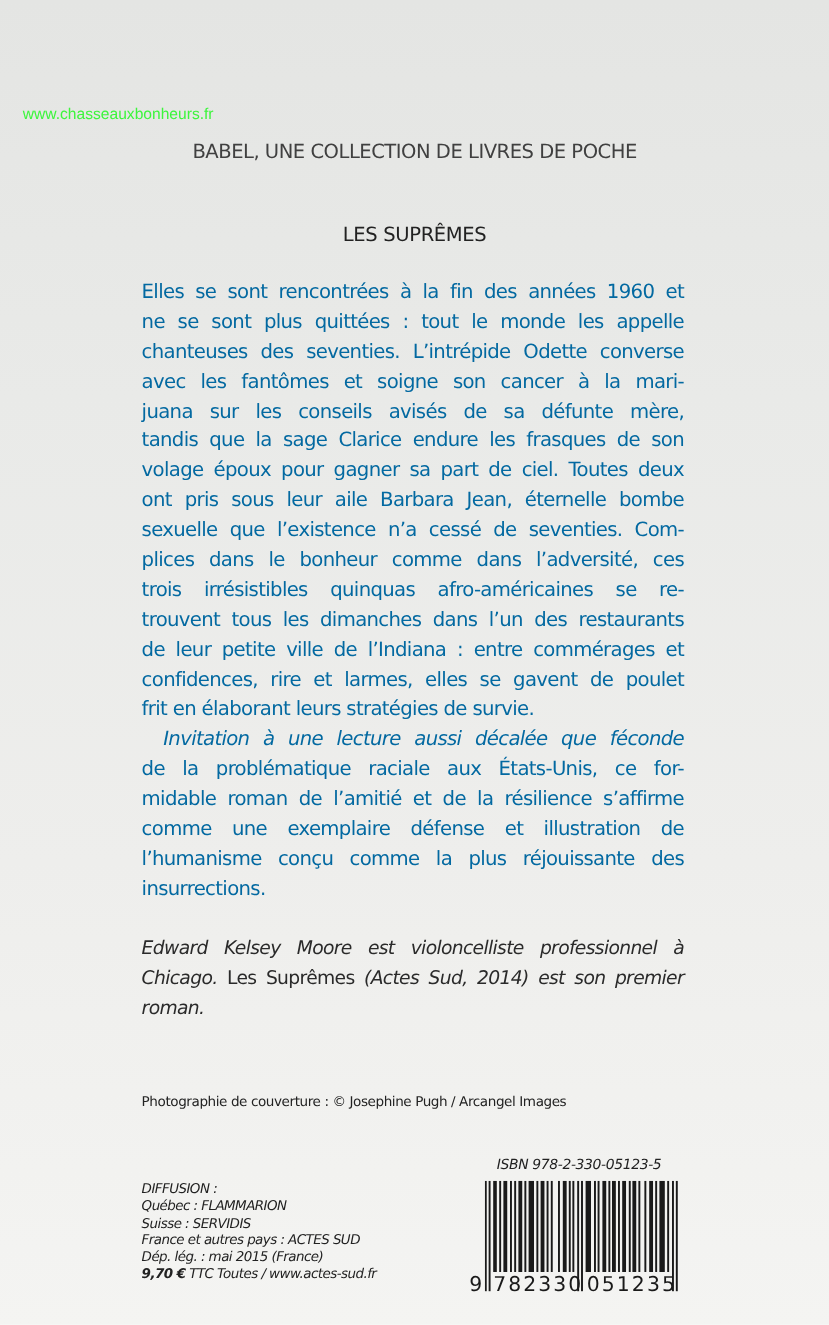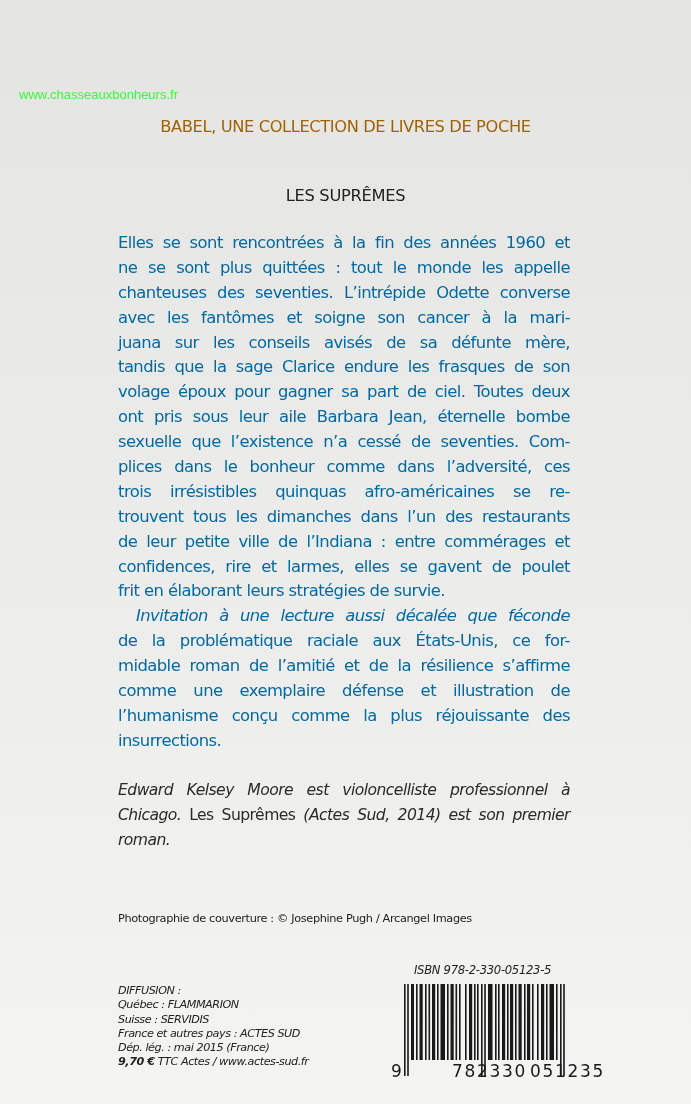--- a/index.html
+++ b/index.html
@@ -27,21 +27,21 @@
     }
     .collection {
       position: absolute;
       left: 0;
       width: 691px;
       top: 117px;
       text-align: center;
       font-family: "DejaVu Sans", sans-serif;
       font-size: 16.3px;
       letter-spacing: -0.4px;
-      color: #a16207;
+      color: #404040;
       white-space: nowrap;
     }
     .title {
       position: absolute;
       left: 0;
       width: 691px;
       top: 186px;
       text-align: center;
       font-family: "DejaVu Sans", sans-serif;
       font-size: 16.3px;
@@ -155,21 +155,20 @@
     }
     .barcode-digits {
       position: absolute;
       top: 1061px;
       font-family: "DejaVu Sans", sans-serif;
       font-size: 17px;
       letter-spacing: 1.7px;
       color: #1a1a1a;
       background: transparent;
       white-space: nowrap;
-      margin-left: 41px;
     }
     .barcode-digits.left { left: 411px; }
     .barcode-digits.right { left: 489px; }
   </style>
 </head>
 <body>
 
 <div class="watermark">www.chasseauxbonheurs.fr</div>
 
 <div class="collection">BABEL, UNE COLLECTION DE LIVRES DE POCHE</div>
@@ -210,21 +209,21 @@
 </div>
 
 <div class="photo-credit">Photographie de couverture : © Josephine Pugh / Arcangel Images</div>
 
 <div class="diffusion">
   <span class="row">DIFFUSION :</span>
   <span class="row">Québec : FLAMMARION</span>
   <span class="row">Suisse : SERVIDIS</span>
   <span class="row">France et autres pays : ACTES SUD</span>
   <span class="row">Dép. lég. : mai 2015 (France)</span>
-  <span class="row"><span class="price">9,70 €</span><span> TTC Actes / www.actes-sud.fr</span></span>
+  <span class="row"><span class="price">9,70 €</span><span> TTC Toutes / www.actes-sud.fr</span></span>
 </div>
 
 <div class="isbn">ISBN 978-2-330-05123-5</div>
 
 <div class="barcode">
   <svg width="162" height="96" viewBox="0 0 162 96" xmlns="http://www.w3.org/2000/svg">
     <g fill="#1a1a1a">
 
       <rect x="0" y="0" width="1.6" height="92"></rect>
       <rect x="3.2" y="0" width="1.6" height="92"></rect>

